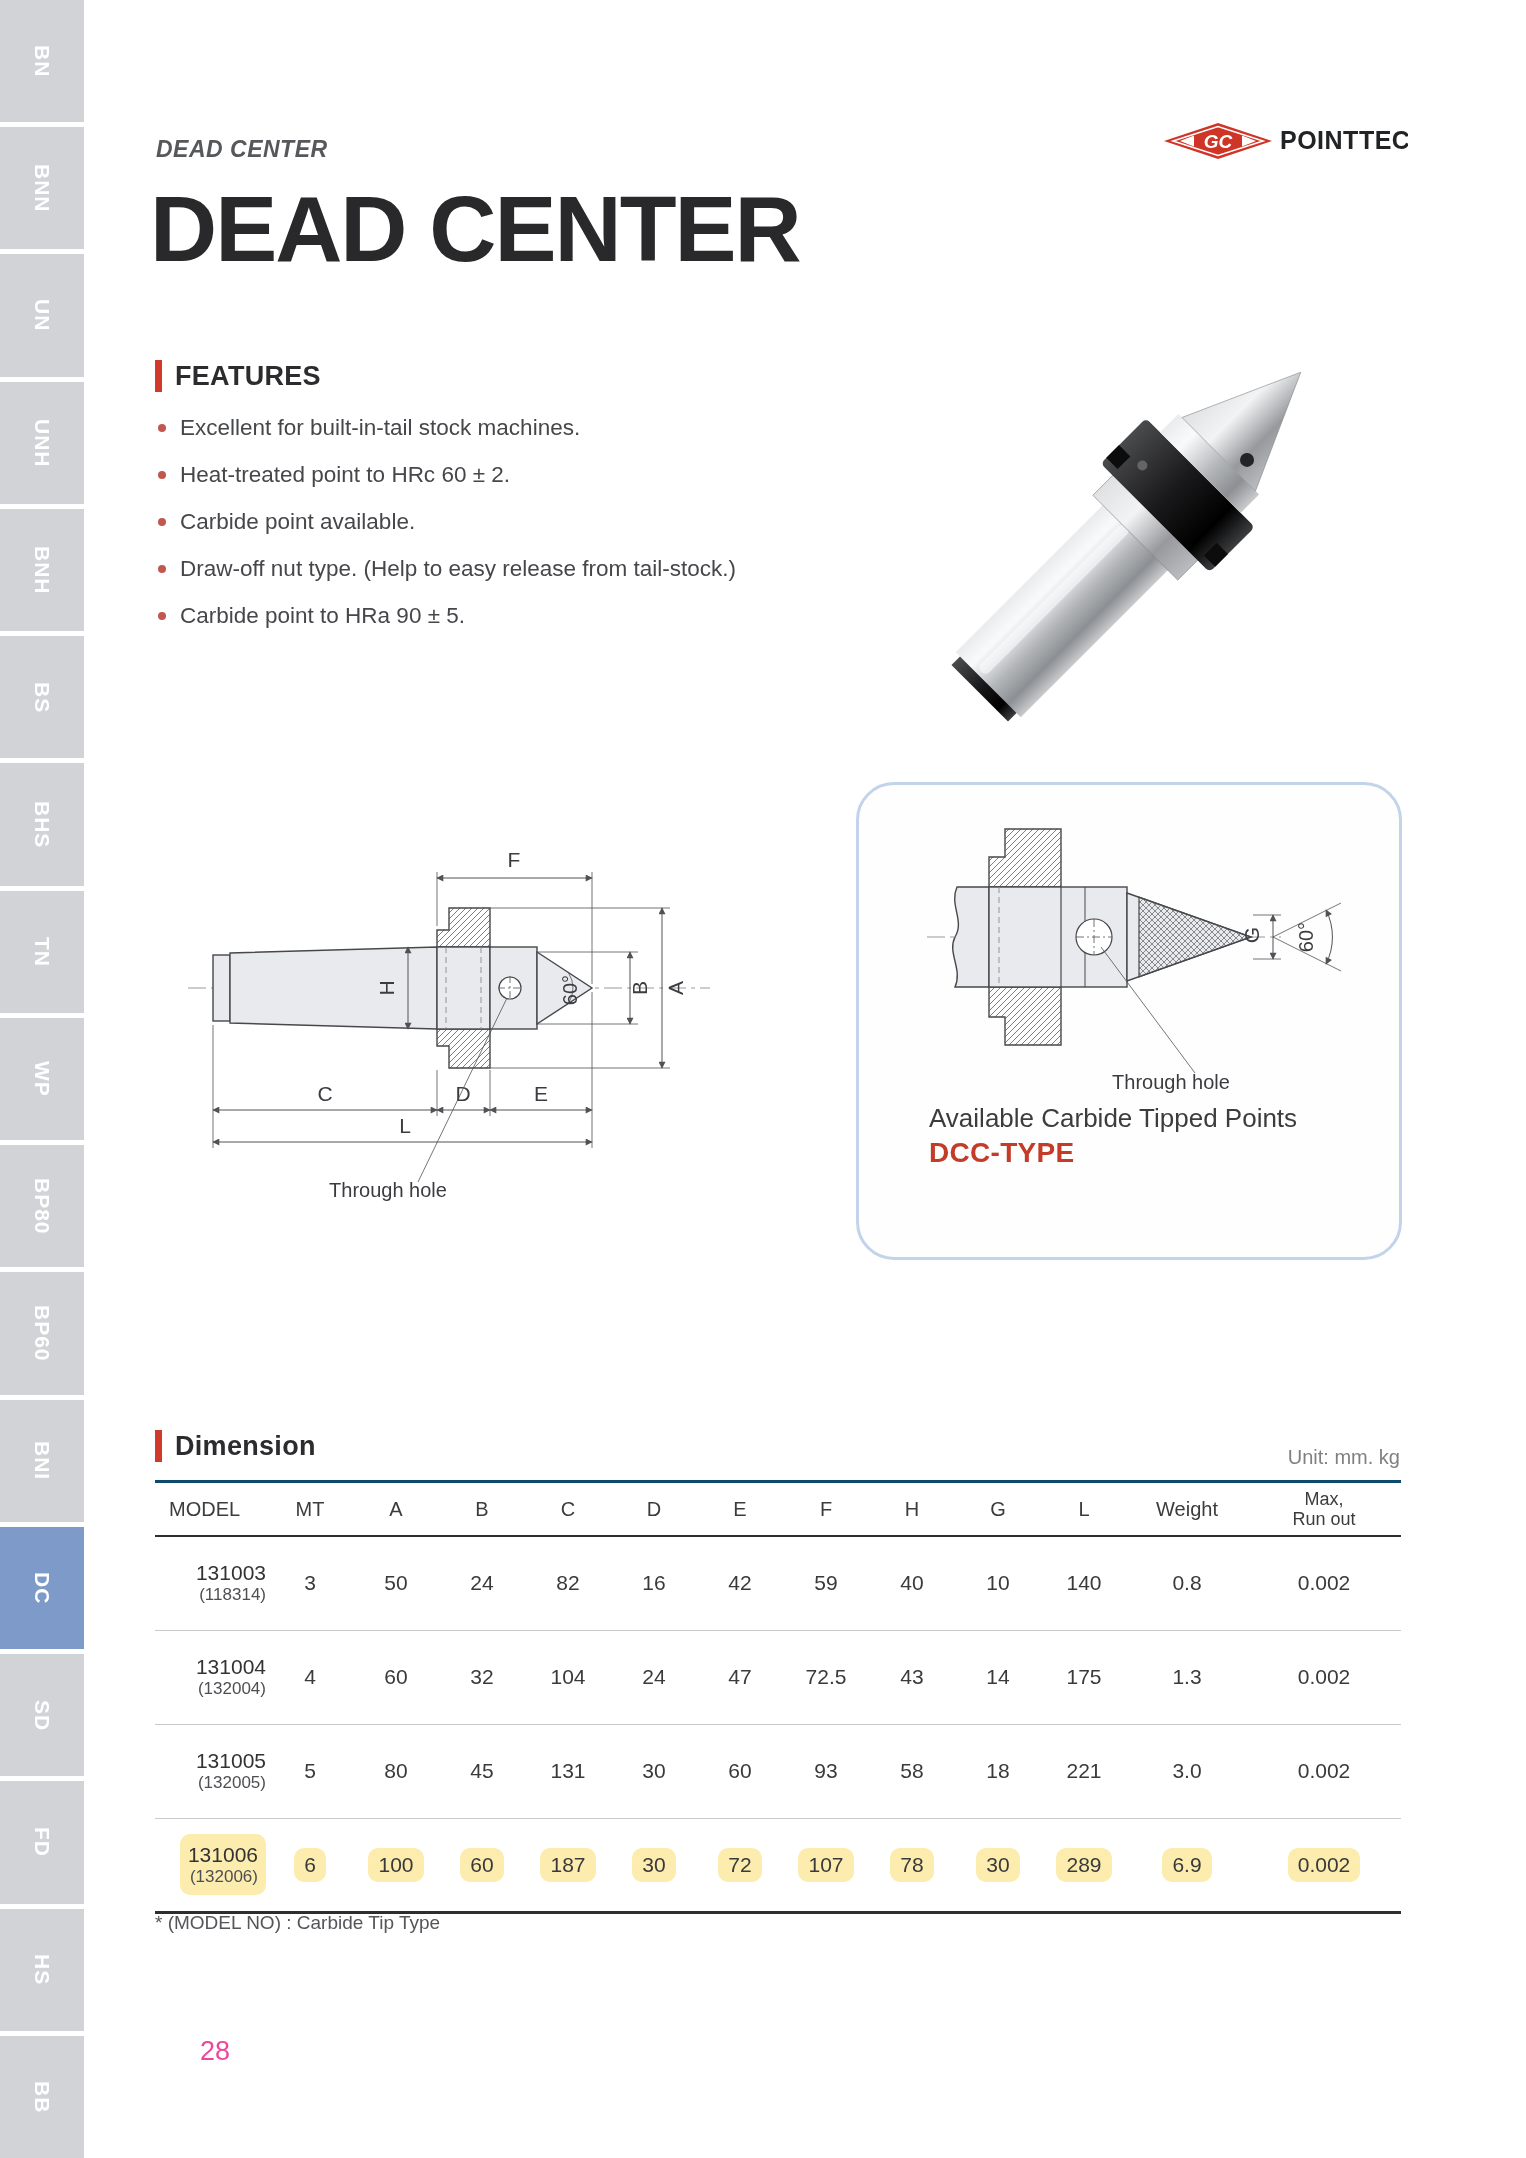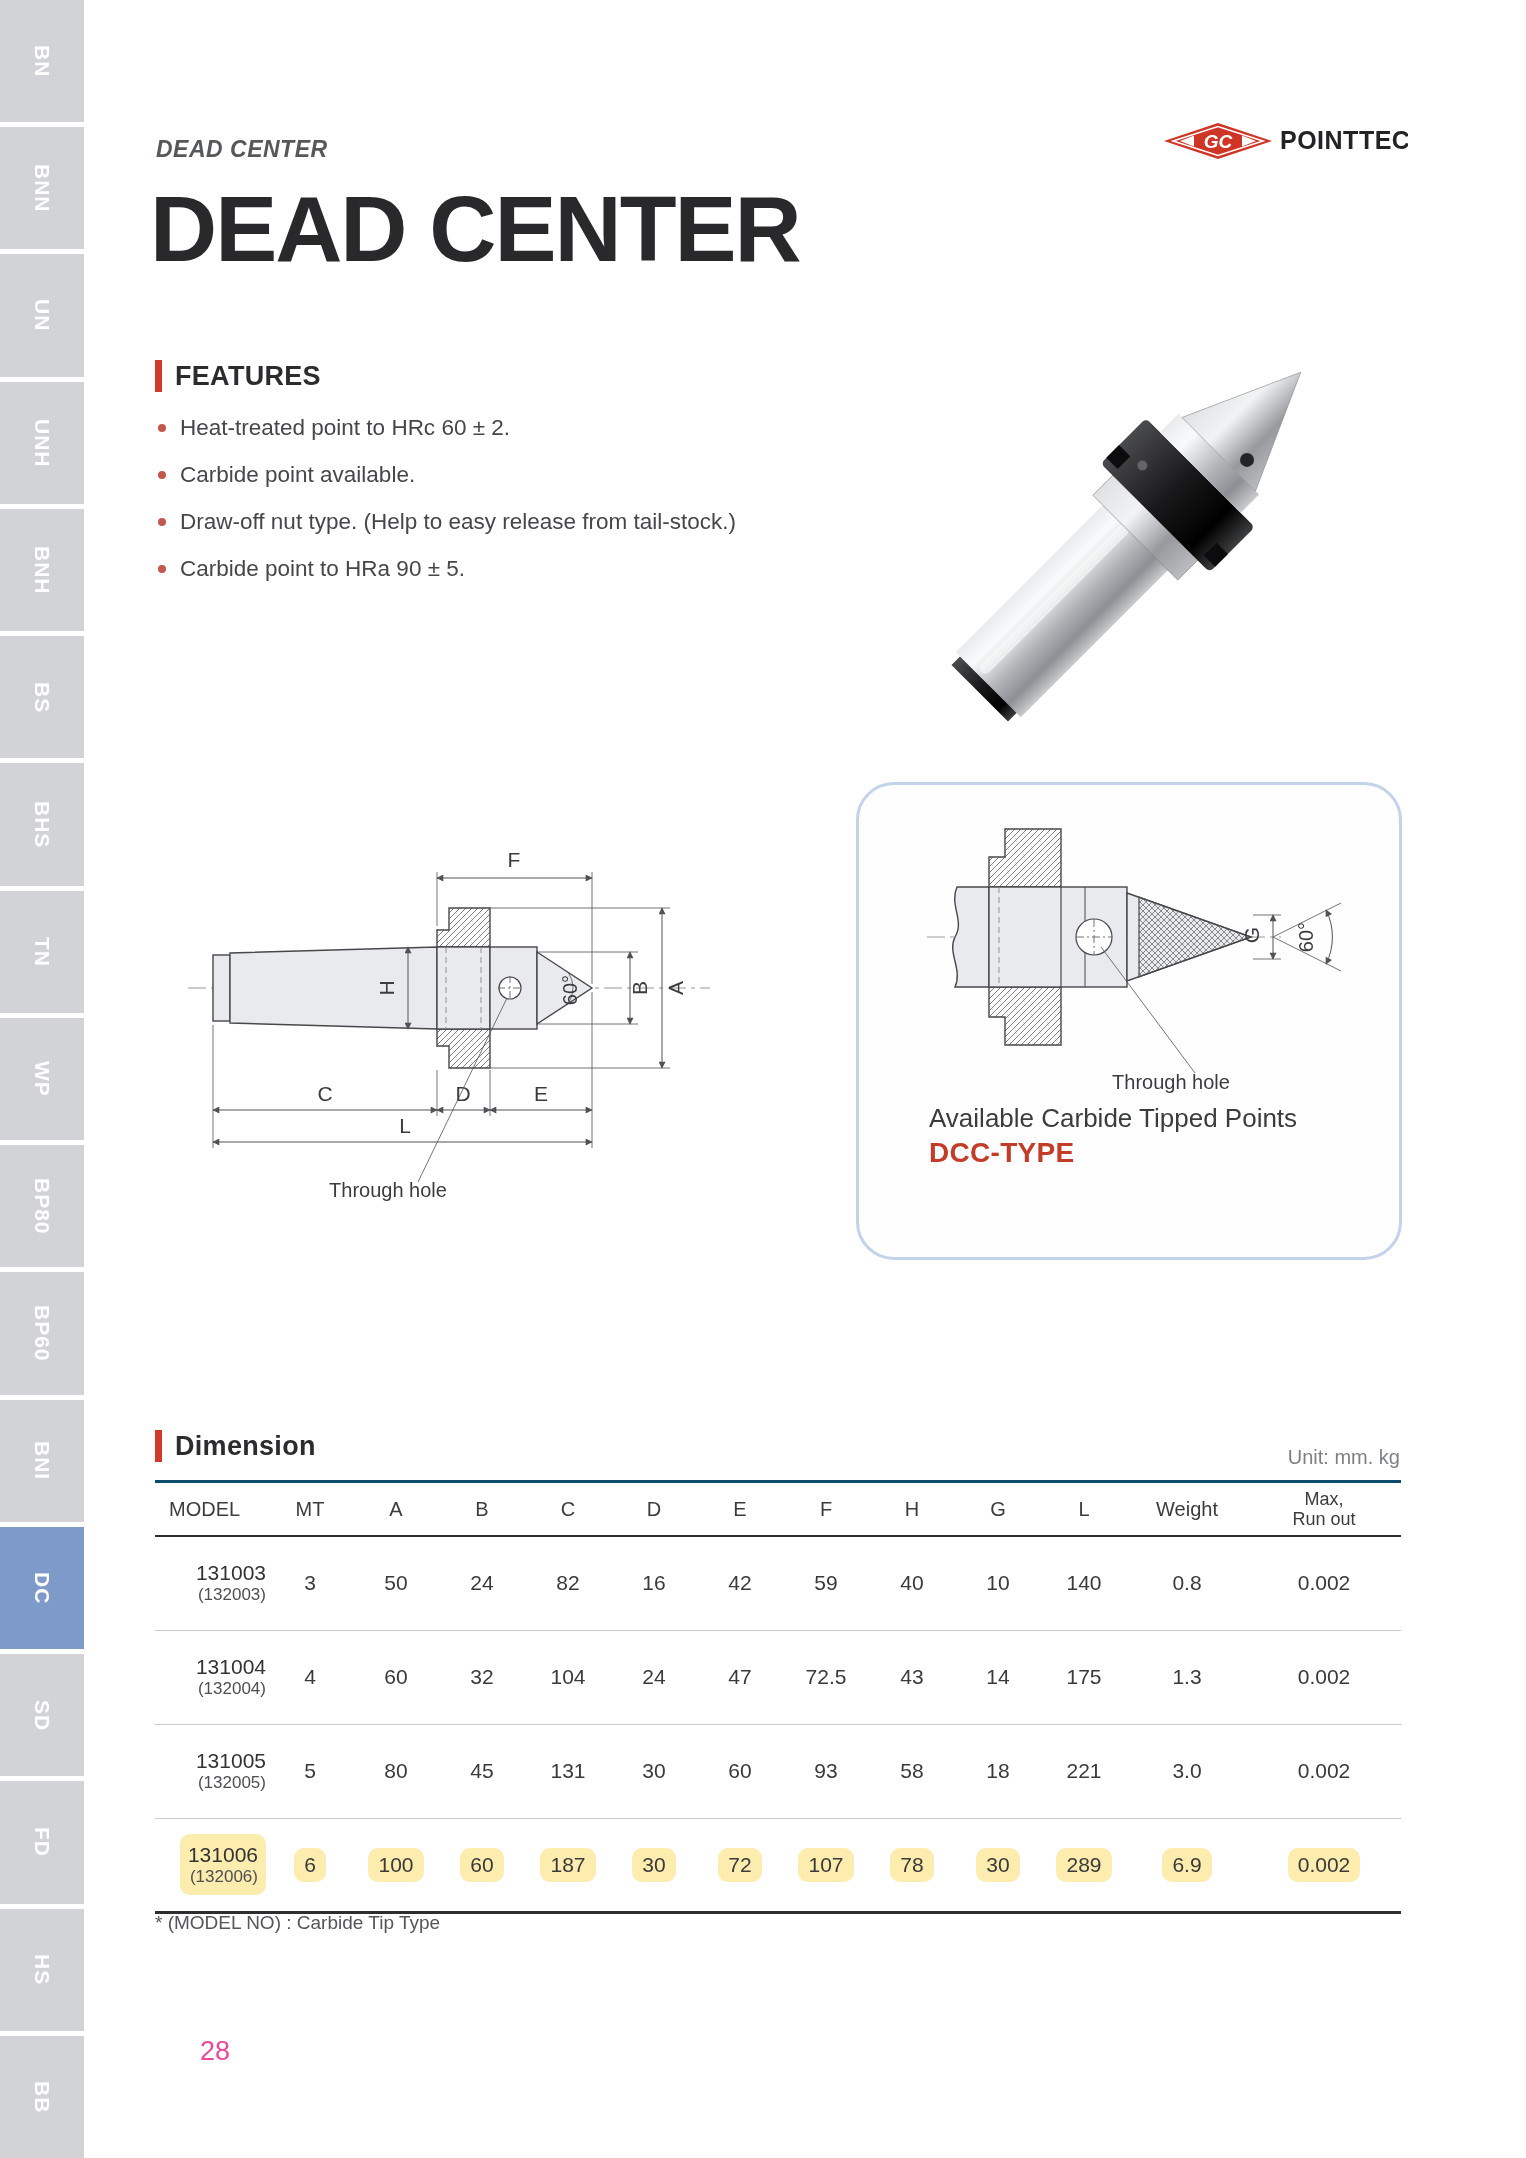--- a/index.html
+++ b/index.html
@@ -149,20 +149,24 @@
       <text x="60" y="30" text-anchor="middle" font-size="19" font-weight="700" font-style="italic" fill="#ffffff" font-family="Liberation Sans, sans-serif">GC</text>
       <text x="122" y="31" font-size="25" font-weight="700" fill="#222325" letter-spacing="0.5" font-family="Liberation Sans, sans-serif">POINTTECH</text>
     </svg>
   </div>
 
   <div class="sec-head" id="features-head">
     <div class="sec-bar"></div>
     <div class="sec-title">FEATURES</div>
   </div>
   <div class="feature-list" id="feature-list">
+      <div class="feature-item">
+        <span class="feature-dot"></span>
+        <span class="feature-text">Excellent for built-in-tail stock machines.</span>
+      </div>
       <div class="feature-item">
         <span class="feature-dot"></span>
         <span class="feature-text">Heat-treated point to HRc 60 ± 2.</span>
       </div>
       <div class="feature-item">
         <span class="feature-dot"></span>
         <span class="feature-text">Carbide point available.</span>
       </div>
       <div class="feature-item">
         <span class="feature-dot"></span>
@@ -353,21 +357,21 @@
             <th>L</th>
             <th>Weight</th>
             <th class="th-small">
               <div>Max,</div>
               <div>Run out</div>
             </th>
           </tr>
         </thead>
       <tbody id="tbody">
           <tr>
-            <td class="cell-model"><span class="model-wrap"><div class="model-main">131003</div><div class="model-sub">(132003)</div></span></td>
+            <td class="cell-model"><span class="model-wrap"><div class="model-main">131003</div><div class="model-sub">(118314)</div></span></td>
             <td><span class="val">3</span></td>
             <td><span class="val">50</span></td>
             <td><span class="val">24</span></td>
             <td><span class="val">82</span></td>
             <td><span class="val">16</span></td>
             <td><span class="val">42</span></td>
             <td><span class="val">59</span></td>
             <td><span class="val">40</span></td>
             <td><span class="val">10</span></td>
             <td><span class="val">140</span></td>

